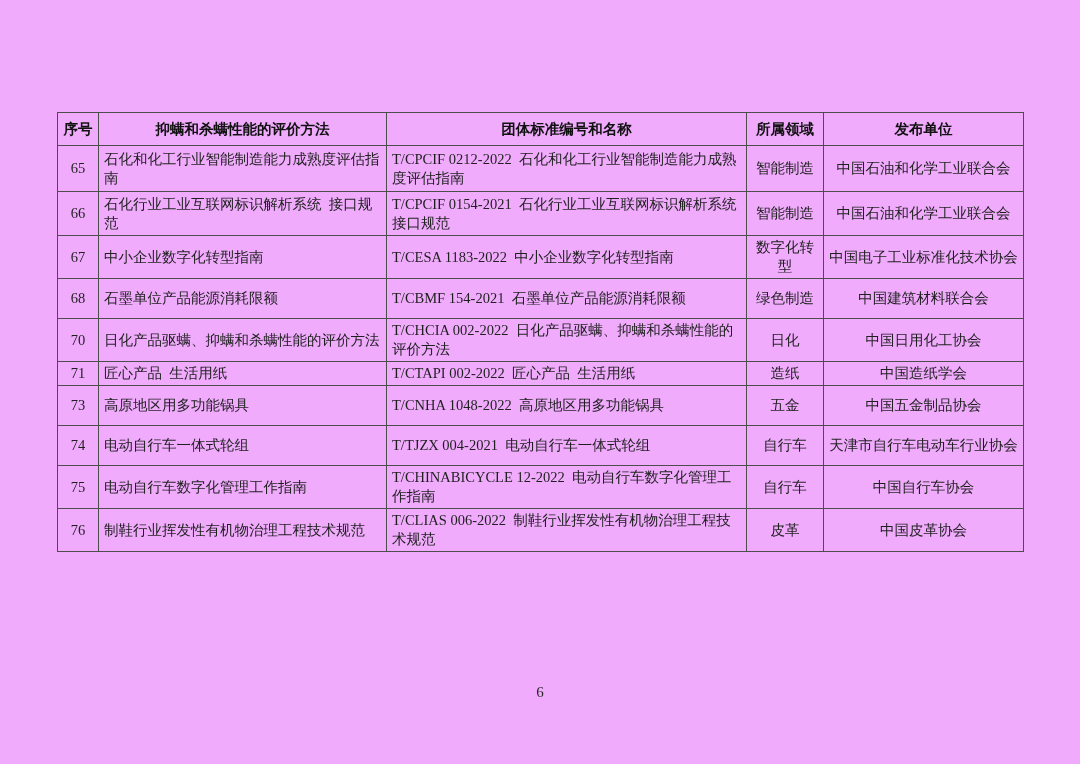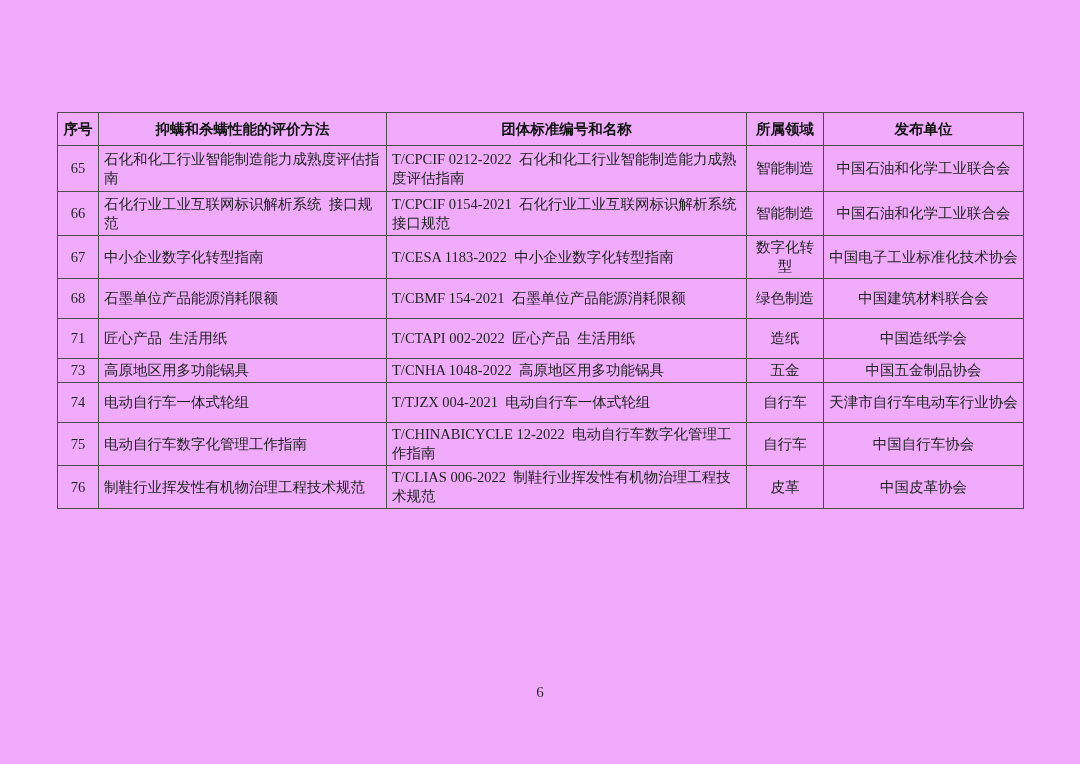--- a/index.html
+++ b/index.html
@@ -124,20 +124,27 @@
         <td>中国电子工业标准化技术协会</td>
       </tr>
       <tr>
         <td>68</td>
         <td>石墨单位产品能源消耗限额</td>
         <td>T/CBMF 154-2021  石墨单位产品能源消耗限额</td>
         <td>绿色制造</td>
         <td>中国建筑材料联合会</td>
       </tr>
       <tr>
+        <td>70</td>
+        <td>日化产品驱螨、抑螨和杀螨性能的评价方法</td>
+        <td>T/CHCIA 002-2022  日化产品驱螨、抑螨和杀螨性能的评价方法</td>
+        <td>日化</td>
+        <td>中国日用化工协会</td>
+      </tr>
+      <tr>
         <td>71</td>
         <td>匠心产品  生活用纸</td>
         <td>T/CTAPI 002-2022  匠心产品  生活用纸</td>
         <td>造纸</td>
         <td>中国造纸学会</td>
       </tr>
       <tr>
         <td>73</td>
         <td>高原地区用多功能锅具</td>
         <td>T/CNHA 1048-2022  高原地区用多功能锅具</td>

